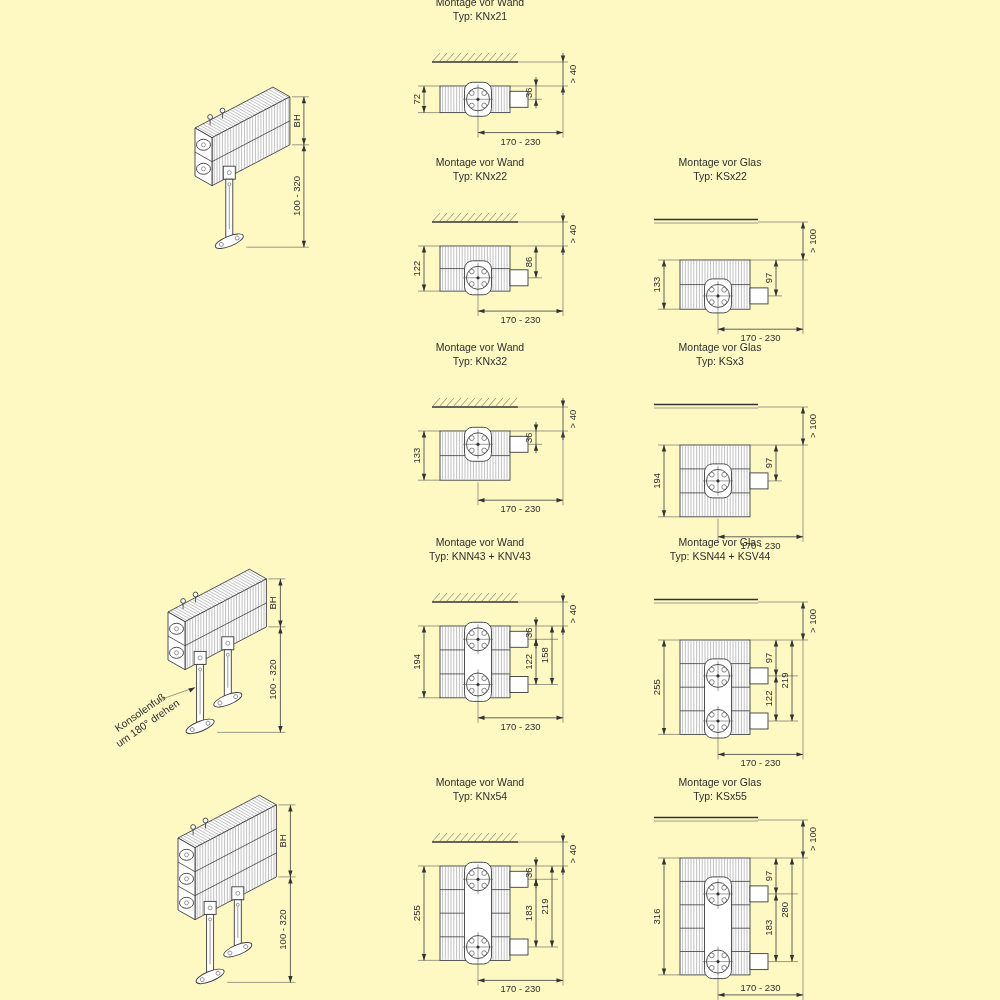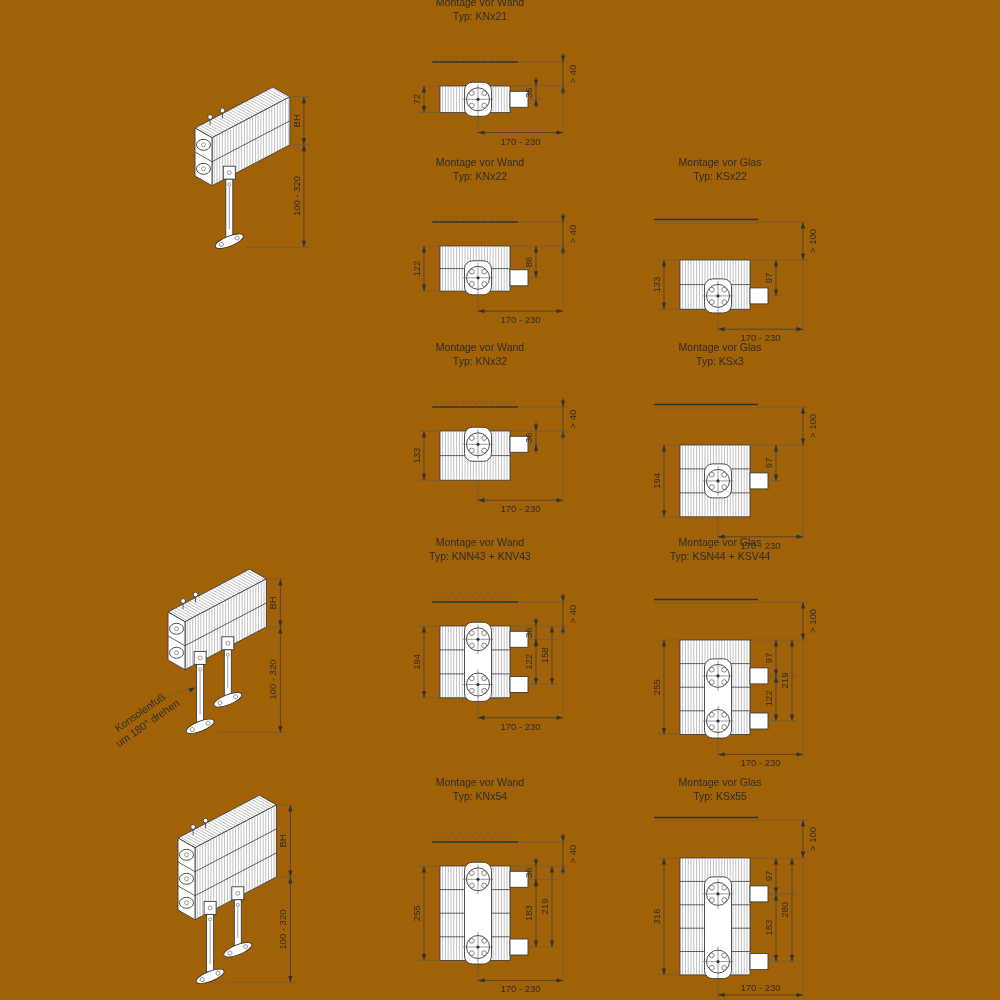--- a/index.html
+++ b/index.html
@@ -1,16 +1,16 @@
 <!DOCTYPE html>
 <html><head>
 <meta charset="utf-8">
 <style>
   html,body{margin:0;padding:0;background:#ffffff;}
-  .stage{position:relative;width:1000px;height:1000px;background:#a16207;overflow:hidden;
+  .stage{position:relative;width:1000px;height:1000px;background:#fef9c3;overflow:hidden;
          font-family:"Liberation Sans",sans-serif;text-align:right;}
   svg{display:block;}
   svg text{font-family:"Liberation Sans",sans-serif;fill:#2e2e2e;}
   .lbl{font-size:9.5px;}
   .title{font-size:10.5px;}
   .s12{stroke:#333333;stroke-width:1.4;fill:none;}
   .s07{stroke:#3c3c3c;stroke-width:0.8;fill:none;}
   .s05{stroke:#5a5a5a;stroke-width:0.6;fill:none;}
   .fin{stroke:#8d8d8d;stroke-width:0.55;fill:none;}
   .wfill{fill:#ffffff;stroke:#3c3c3c;stroke-width:0.9;}

